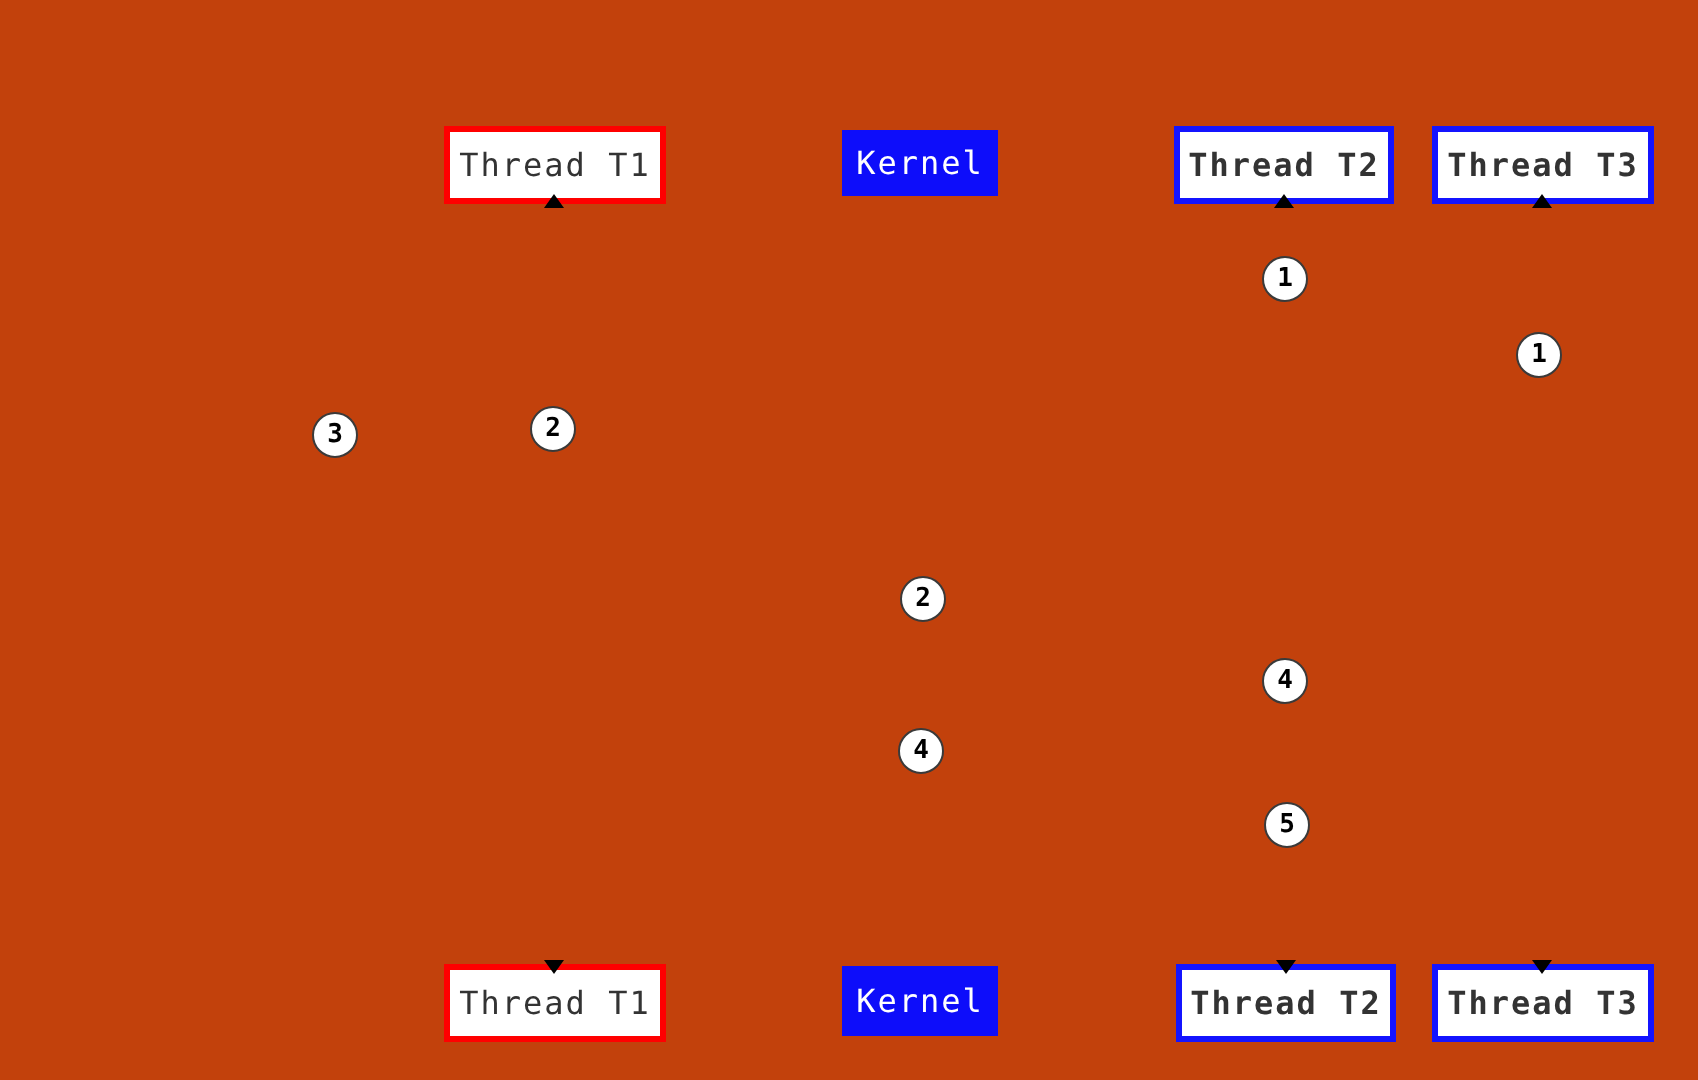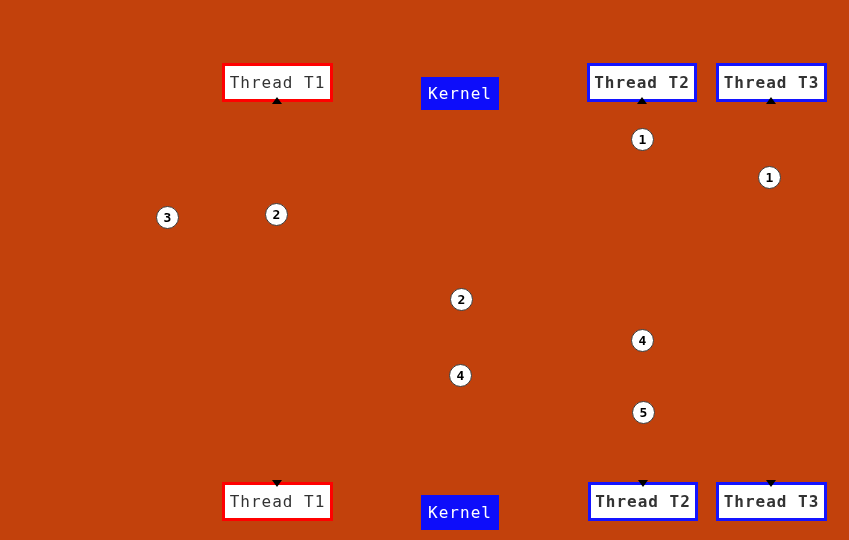--- a/index.html
+++ b/index.html
@@ -19,21 +19,21 @@
     justify-content: center;
     background: #ffffff;
     color: #333333;
     font-size: 16px;
     letter-spacing: 1px;
     white-space: nowrap;
     z-index: 2;
   }
   .box.red-outline   { border: 3px solid #ff0000; }
   .box.blue-outline  { border: 3px solid #1414ff; font-weight: bold; }
-  .box.blue-fill     { background: #0d0dfa; color: #ffffff; border: none; margin-top: 12px; }
+  .box.blue-fill     { background: #0d0dfa; color: #ffffff; border: none; }
   .marker {
     position: absolute;
     box-sizing: border-box;
     width: 23px;
     height: 23px;
     border-radius: 50%;
     background: #ffffff;
     border: 1px solid #3a3a3a;
     color: #000000;
     font-size: 13px;

